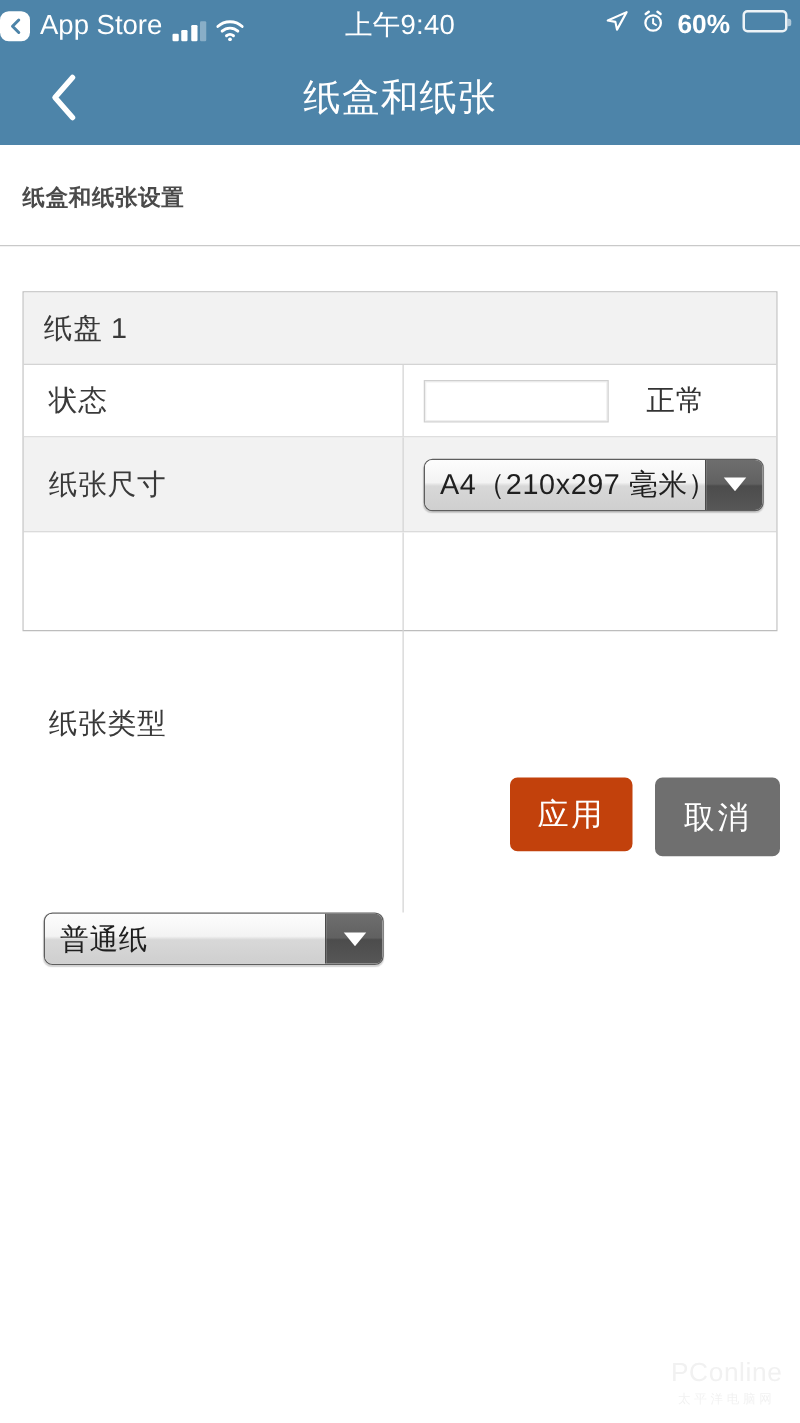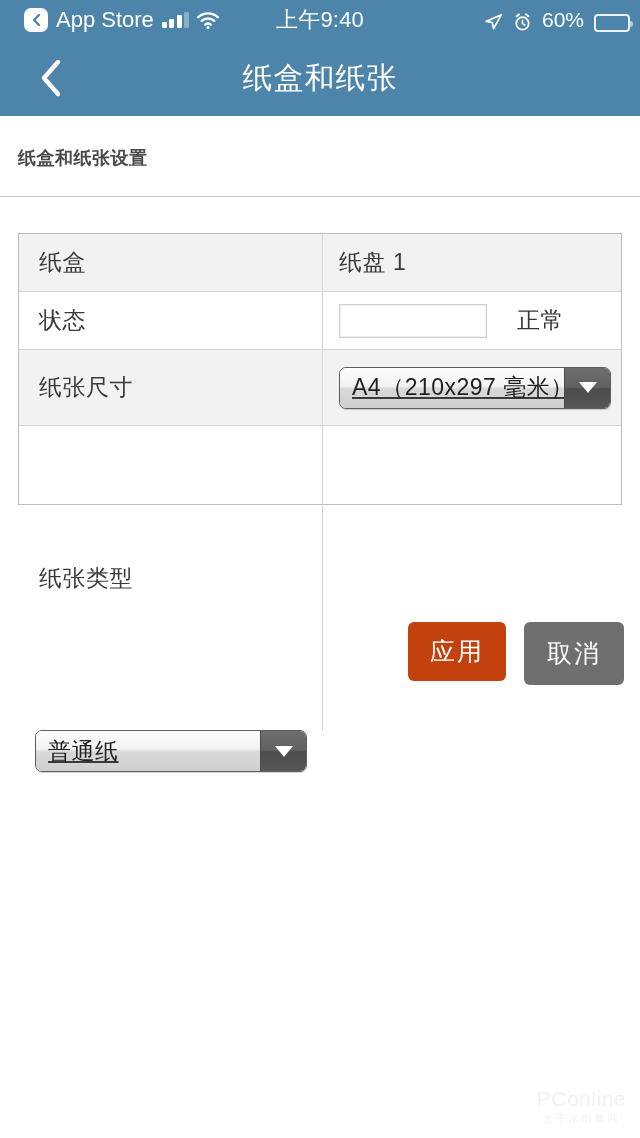--- a/index.html
+++ b/index.html
@@ -10,23 +10,23 @@
     overflow: hidden;
   }
   .phone { position: relative; width: 640px; height: 1138px; background: #fff; }
 
   
   .statusbar {
     position: absolute; top: 0; left: 0; width: 640px; height: 40px;
     background: #4d84a9; color: #ffffff;
     display: flex; align-items: center;
   }
-  .sb-left { display: flex; align-items: center; gap: 8px; padding-left: 24px; flex: 0 0 auto; }
+  .sb-left { display: flex; align-items: flex-end; gap: 8px; padding-left: 0; flex: 0 0 auto; }
   .sb-center { position: absolute; left: 0; right: 0; text-align: center; font-size: 22px; letter-spacing: .2px; }
-  .sb-right { position: absolute; right: 10px; display: flex; align-items: flex-end; gap: 10px; }
+  .sb-right { position: absolute; right: 10px; display: flex; align-items: flex-start; gap: 10px; font-weight: bold; }
 
   .appstore-back {
     width: 24px; height: 24px; border-radius: 7px; background: #ffffff;
     display: flex; align-items: center; justify-content: center;
   }
   .appstore-back svg { display: block; }
   .sb-appname { font-size: 22px; }
 
   .signal { display: flex; align-items: flex-end; gap: 2.5px; height: 16px; }
   .signal i { display: block; width: 5px; background: #ffffff; border-radius: 1px; }
@@ -109,21 +109,21 @@
     width: 100%; height: 100%;
     background: linear-gradient(to right, #6f7478 0%, #868b8f 28%, #adb1b4 55%, #dedfe0 80%, #fdfdfd 100%);
   }
   .status-text { margin-left: 30px; font-size: 23px; color: #333; }
 
   
   .select {
     display: inline-flex; align-items: stretch; height: 42px;
     border: 1px solid #5e5e5e; border-radius: 7px; overflow: hidden;
     box-shadow: 0 1px 1px rgba(0,0,0,.18);
-    cursor: pointer; width: 272px; text-decoration: underline;
+    cursor: pointer; width: 272px;
   }
   .select-text {
     flex: 1; display: flex; align-items: center; padding: 0 10px 0 12px;
     font-size: 23px; color: #1f1f1f; white-space: nowrap; overflow: hidden;
     background: linear-gradient(to bottom, #fdfdfd 0%, #f3f3f3 45%, #d8d8d8 52%, #cfcfcf 100%);
   }
   .select-arrow {
     width: 46px; flex: 0 0 46px; display: flex; align-items: center; justify-content: center;
     background: linear-gradient(to bottom, #6e6e6e 0%, #616161 48%, #4c4c4c 52%, #575757 100%);
     border-left: 1px solid #4a4a4a;
@@ -216,21 +216,20 @@
   </div>
 
   <div class="content">
 
     <div class="section-title">纸盒和纸张设置</div>
     <div class="hr"></div>
 
     <div class="table-wrap">
 
       <div class="trow alt r-tray">
-        <div class="tcell-label">纸盒</div>
         <div class="tcell-value">纸盘 1</div>
       </div>
 
       <div class="trow plain r-status">
         <div class="tcell-label">状态</div>
         <div class="tcell-value">
           <span class="gauge">
             <span class="gauge-fill"></span>
           </span>
           <span class="status-text">正常</span>

